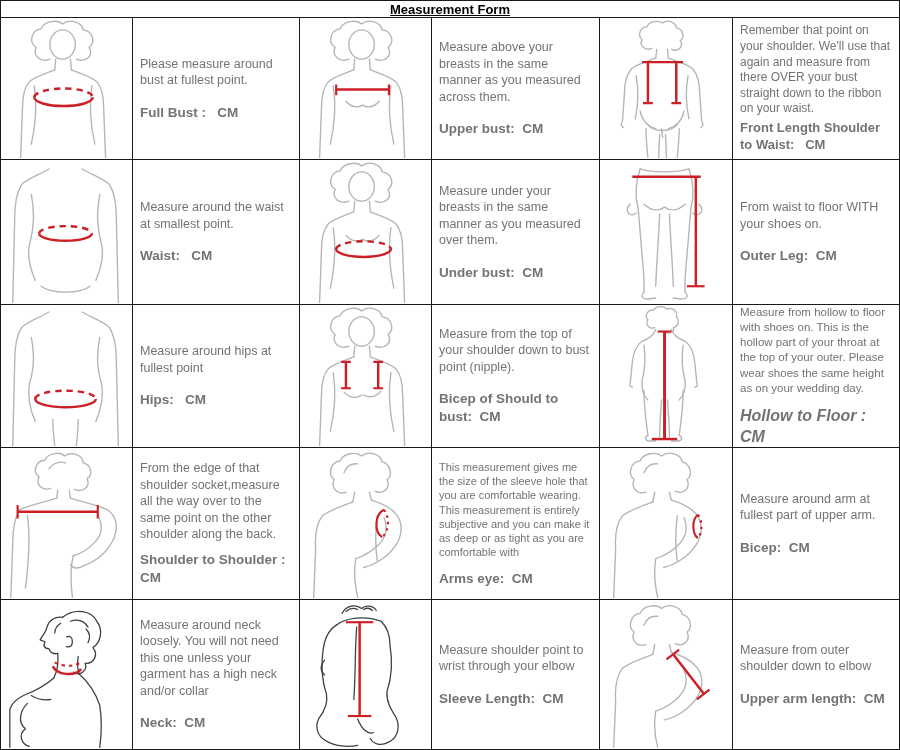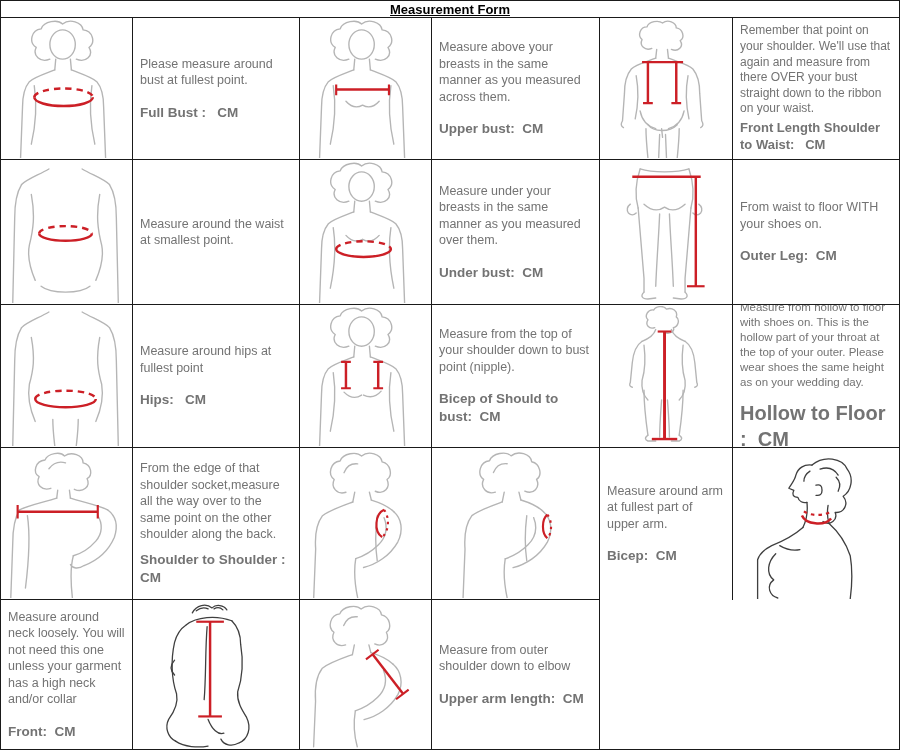--- a/index.html
+++ b/index.html
@@ -12,21 +12,21 @@
   .grid .cell:nth-last-child(-n+6) { border-bottom: none; }
   .cell-fig { display: flex; align-items: center; justify-content: center; padding: 1px; }
   .cell-fig svg { width: 100%; height: 100%; }
   .cell-text { padding: 5px 7px; display: flex; flex-direction: column; justify-content: center; gap: 15px; font-size: 12.5px; line-height: 1.32; color: #737373; }
   .measure-label { font-weight: bold; font-size: 13.5px; white-space: pre-wrap; }
   .cell-text.compact { font-size: 12px; line-height: 1.3; gap: 3px; }
   .cell-text.compact .measure-label { font-size: 13px; }
   .cell-text.small { font-size: 11px; line-height: 1.3; gap: 10px; }
   .cell-text.small2 { font-size: 11.5px; line-height: 1.32; gap: 9px; }
   .cell-text.snug { gap: 8px; }
-  .measure-label.label-lg { font-size: 20px; }
+  .measure-label.label-lg { font-size: 16px; font-style: italic; }
   
   .ol { fill: none; stroke: #b5b5b5; stroke-width: 1.4; stroke-linecap: round; stroke-linejoin: round; }
   .dk { fill: none; stroke: #3f3f3f; stroke-width: 1.3; stroke-linecap: round; stroke-linejoin: round; }
   .rd { fill: none; stroke: #cc1f26; stroke-width: 2.5; stroke-linecap: butt; }
   .rd2 { fill: none; stroke: #cc1f26; stroke-width: 2.2; stroke-linecap: butt; }
   .dash { stroke-dasharray: 6.5,5; }
   .dots { stroke-dasharray: 2.5,4; }
 </style>
 </head>
 <body>
@@ -108,20 +108,21 @@
           <path d="M30,34 C34,56 32,70 28,86 C26,96 28,108 34,122"></path>
           <path d="M100,34 C96,56 98,70 102,86 C104,96 102,108 96,122"></path>
           <path d="M40,128 C50,136 80,136 90,128"></path>
         </g>
         <path class="rd" d="M38,74 A27,7.5 0 0 0 92,74"></path>
         <path class="rd dash" d="M38,74 A27,7.5 0 0 1 92,74"></path>
       </svg>
     </div>
     <div class="cell cell-text">
       <div class="body">Measure around the waist at smallest point.</div>
+      <div class="measure-label">Waist:   CM</div>
     </div>
     <div class="cell cell-fig">
       <svg viewBox="0 0 132 145" preserveAspectRatio="xMidYMid meet">
         <g class="ol">
           <path d="M49,41 C39,45 31,37 35,29 C27,24 30,11 40,10 C43,2 57,0 62,5 C69,-1 82,3 83,11 C93,12 96,24 89,29 C94,37 86,45 76,41"></path>
           <ellipse cx="62" cy="26" rx="13" ry="15"></ellipse>
           <path d="M55,41 L54,52 M70,41 L71,52"></path>
           <path d="M54,52 C44,56 34,59 28,64 C23,70 21,79 21,90 L19,145"></path>
           <path d="M71,52 C81,56 91,59 97,64 C102,70 104,79 104,90 L106,145"></path>
           <path d="M33,68 C36,88 35,106 30,130"></path>
@@ -250,20 +251,24 @@
           <path d="M53,54 C42,58 30,62 22,68 C16,76 14,88 15,102 L13,152"></path>
           <path d="M72,52 C82,55 90,59 95,64"></path>
           <path d="M95,64 C103,71 105,83 99,95 C91,109 77,118 64,121"></path>
           <path d="M85,70 C89,80 87,90 79,98 C71,106 62,110 56,112"></path>
           <path d="M78,68 C76,84 76,100 78,114"></path>
           <path d="M56,112 C54,124 55,138 58,152"></path>
         </g>
         <path class="rd2" d="M85,62 C76,66 74,84 83,90"></path>
         <path class="rd2 dots" d="M85,62 C91,70 90,84 83,90"></path>
       </svg>
+    </div>
+    <div class="cell cell-text small">
+      <div class="body">This measurement gives me the size of the sleeve hole that you are comfortable wearing. This measurement is entirely subjective and you can make it as deep or as tight as you are comfortable with</div>
+      <div class="measure-label">Arms eye:  CM</div>
     </div>
     <div class="cell cell-fig">
       <svg viewBox="0 0 133 152" preserveAspectRatio="xMidYMid meet">
         <g class="ol">
           <path d="M46,44 C37,47 30,39 34,31 C27,26 30,13 40,12 C43,4 57,2 62,7 C69,1 82,5 83,13 C92,15 94,27 88,31 C92,39 85,47 76,43"></path>
           <path d="M44,24 q4,-10 14,-9"></path>
           <path d="M55,44 L53,54 M70,44 L72,52"></path>
           <path d="M53,54 C42,58 30,62 22,68 C16,76 14,88 15,102 L13,152"></path>
           <path d="M72,52 C82,55 90,59 95,64"></path>
           <path d="M95,64 C103,71 105,83 99,95 C91,109 77,118 64,121"></path>
@@ -293,39 +298,43 @@
           <path d="M79,74 C88,82 96,94 100,106 C102,118 102,134 100,149"></path>
           <path d="M26,104 C18,112 16,124 24,130 C16,136 20,146 28,148"></path>
           <path d="M30,96 q10,6 20,4"></path>
         </g>
         <path class="rd" d="M52,66 C56,75 74,77 81,69"></path>
         <path class="rd2" style="stroke-dasharray:3.5,4" d="M54,62 C60,66 72,67 79,63"></path>
       </svg>
     </div>
     <div class="cell cell-text">
       <div class="body">Measure around neck loosely. You will not need this one unless your garment has a high neck and/or collar</div>
-      <div class="measure-label">Front:  CM</div>
+      <div class="measure-label">Neck:  CM</div>
     </div>
     <div class="cell cell-fig">
       <svg viewBox="0 0 132 149" preserveAspectRatio="xMidYMid meet">
         <g class="dk">
           <path d="M42,12 C46,4 56,2 62,7 C66,3 74,4 77,9 M46,10 q6,-5 12,-2 M64,8 q5,-3 9,1"></path>
           <path d="M36,24 C46,16 66,14 82,20"></path>
           <path d="M36,24 C30,28 26,34 24,42 C20,60 21,80 26,94 C28,104 24,112 18,120 C14,128 17,138 25,142"></path>
           <path d="M82,20 C88,26 91,34 91,44 C94,62 92,80 88,92 C87,102 92,110 97,118 C102,128 99,140 89,144 C82,148 74,146 71,140"></path>
           <path d="M25,142 C34,148 48,149 58,147"></path>
           <path d="M58,120 C62,130 68,136 74,134"></path>
           <path d="M57,26 C55,50 56,76 54,100"></path>
           <path d="M24,60 q-7,8 0,15"></path>
         </g>
         <path class="rd2" d="M46,21 L74,21"></path>
         <path class="rd" d="M60,21 L60,117"></path>
         <path class="rd2" d="M48,117 L72,117"></path>
       </svg>
     </div>
+    <div class="cell cell-text">
+      <div class="body">Measure shoulder point to wrist through your elbow</div>
+      <div class="measure-label">Sleeve Length:  CM</div>
+    </div>
     <div class="cell cell-fig">
       <svg viewBox="0 0 133 149" preserveAspectRatio="xMidYMid meet">
         <g class="ol">
           <path d="M46,44 C37,47 30,39 34,31 C27,26 30,13 40,12 C43,4 57,2 62,7 C69,1 82,5 83,13 C92,15 94,27 88,31 C92,39 85,47 76,43"></path>
           <path d="M44,24 q4,-10 14,-9"></path>
           <path d="M55,44 L53,54 M70,44 L72,52"></path>
           <path d="M53,54 C42,58 30,62 22,68 C16,76 14,88 15,102 L13,149"></path>
           <path d="M72,52 C82,55 90,59 95,64"></path>
           <path d="M95,64 C103,71 106,83 100,95 C92,109 78,118 65,121"></path>
           <path d="M85,70 C89,80 87,90 79,98 C71,106 62,110 56,112"></path>

